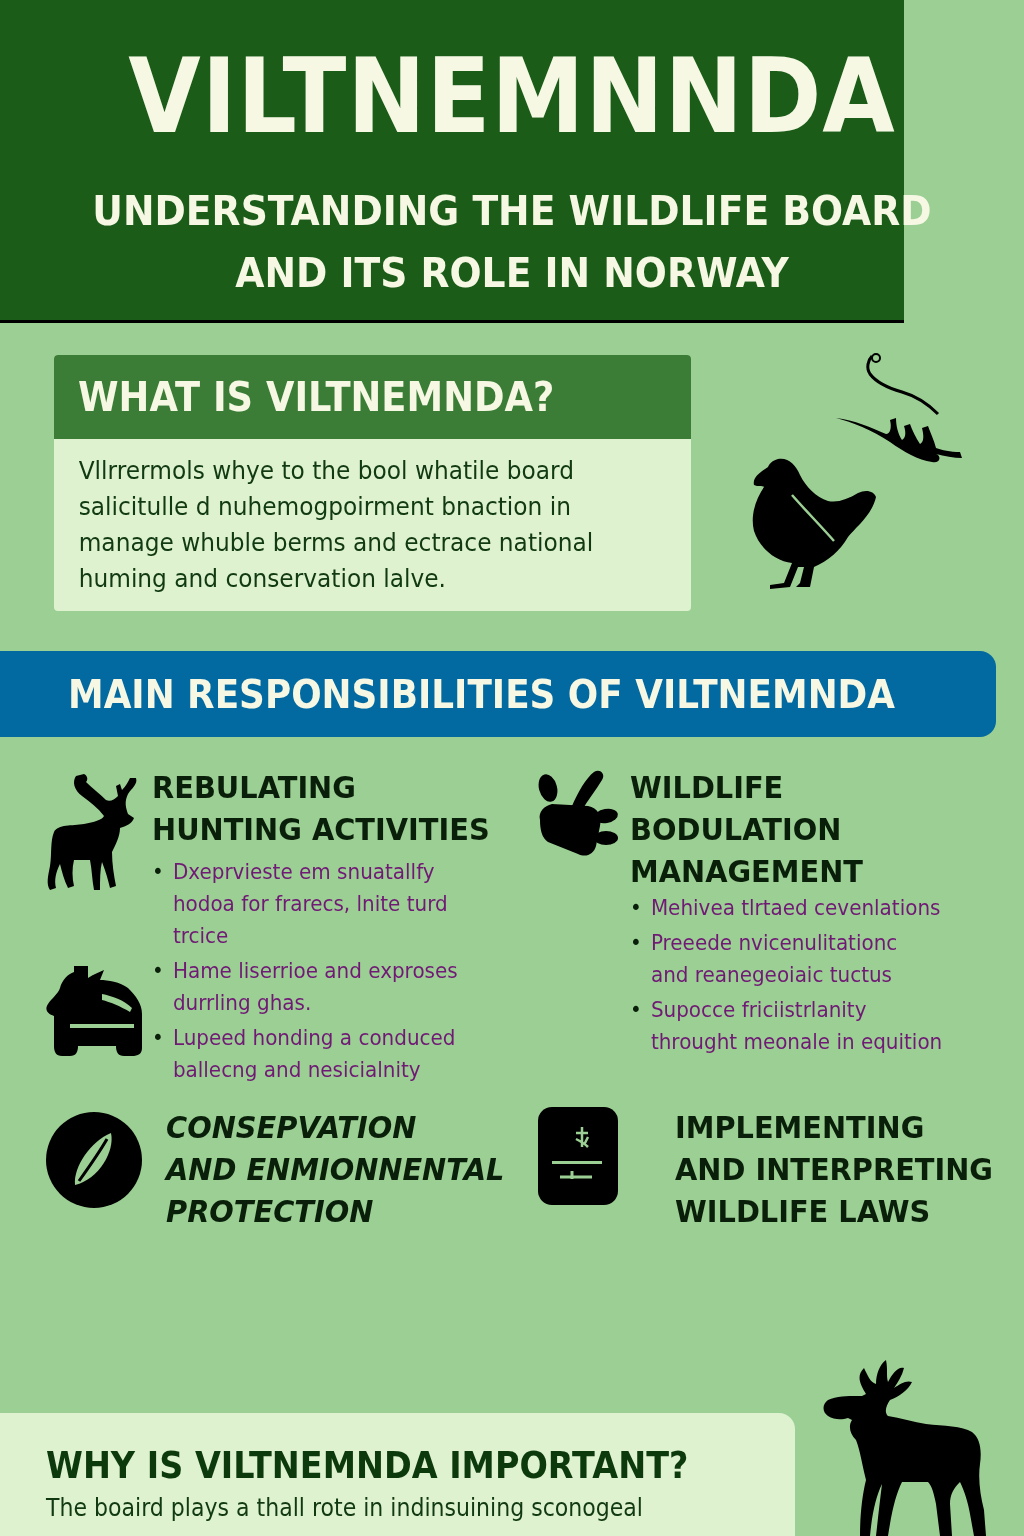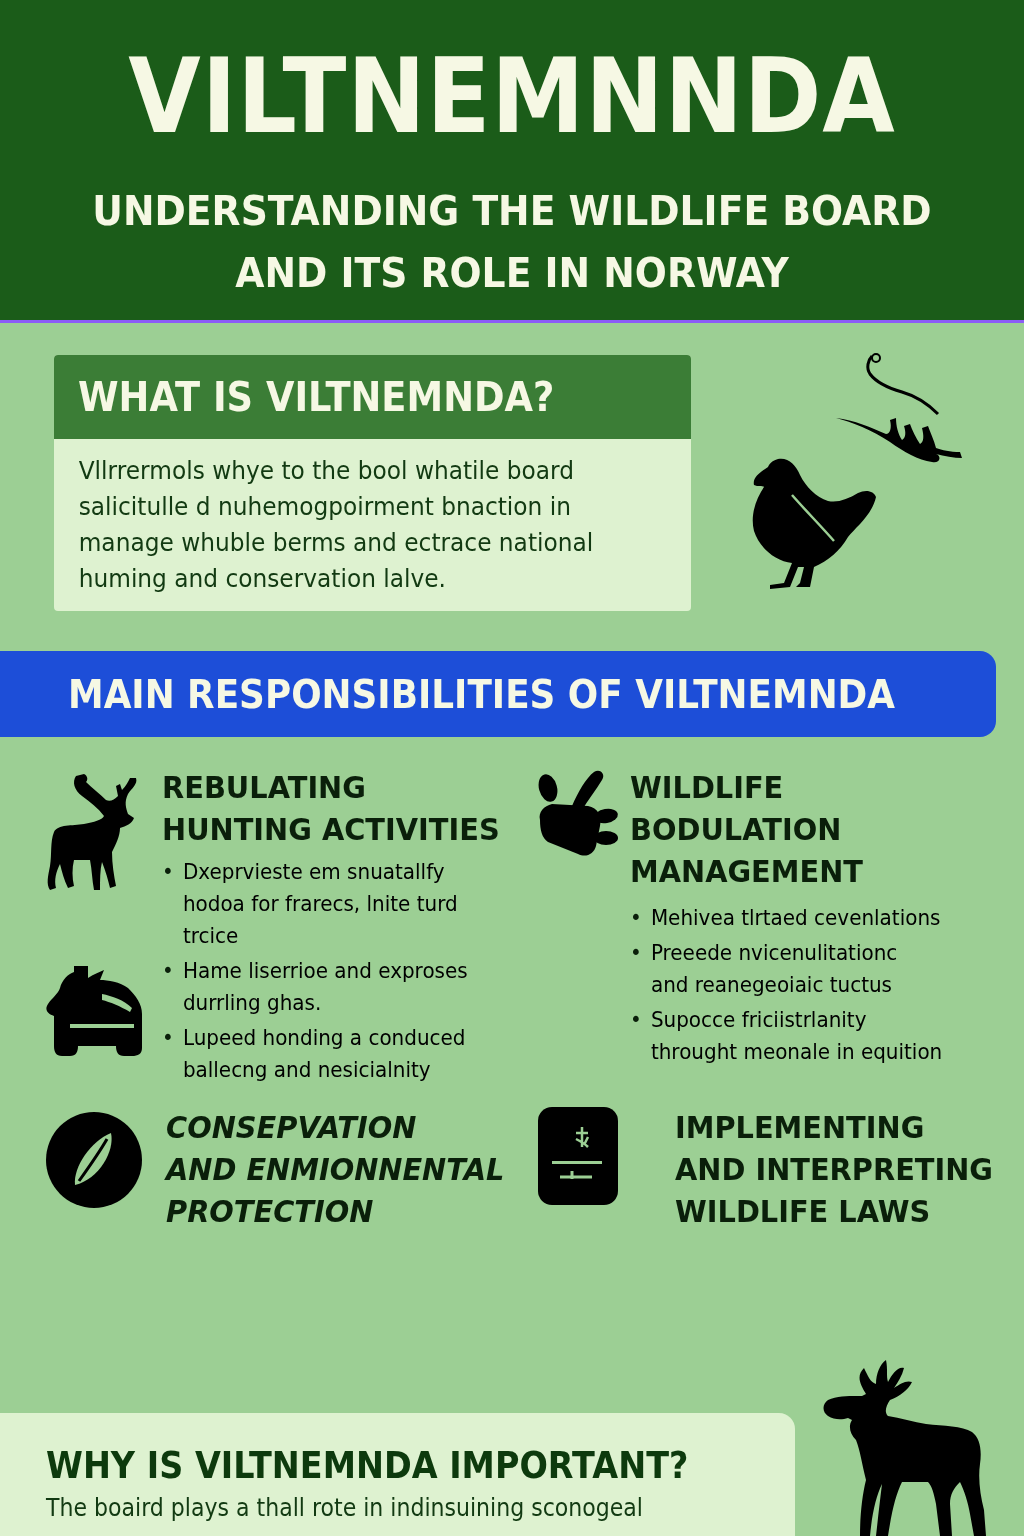--- a/index.html
+++ b/index.html
@@ -4,23 +4,23 @@
   <style>
     * { margin: 0; padding: 0; box-sizing: border-box; }
     html, body { width: 1024px; height: 1536px; overflow: hidden; }
     body {
       background: #9ccf94;
       font-family: "DejaVu Sans", sans-serif;
       position: relative;
       color: #0f2a0f;
     }
     .header {
-      position: absolute; left: 0; top: 0; width: 1024px; height: 323px;
+      position: absolute; left: 0; top: 0; width: 904px; height: 323px;
       background: #1b5c19;
-      border-bottom: 3px solid #8b5cf6;
+      border-bottom: 3px solid #000000;
     }
     .main-title {
       position: absolute; left: 0; top: 36px; width: 1024px;
       text-align: center;
       color: #f6f8e4;
       font-family: "DejaVu Sans", sans-serif;
       font-weight: bold;
       font-size: 104px;
       letter-spacing: 1px;
       line-height: 120px;
@@ -54,39 +54,39 @@
     .what-card .card-body {
       padding: 14px 26px 0 26px;
       font-size: 24.5px; line-height: 36px; color: #123a12;
       transform: scaleX(0.95); transform-origin: left top;
     }
     .illus {
       position: absolute;
     }
     .resp-banner {
       position: absolute; left: 0; top: 651px; width: 996px; height: 86px;
-      background: #1d4ed8;
+      background: #0369a1;
       border-radius: 0 16px 16px 0;
       display: flex; align-items: center; padding-left: 68px;
     }
     .resp-banner span {
       color: #f6f8e4; font-weight: bold; font-size: 38.5px;
       transform: scaleX(0.93); transform-origin: left center; display: inline-block; white-space: nowrap;
     }
     .block { position: absolute; }
     .block h3 {
       font-family: "DejaVu Sans", sans-serif;
       font-weight: bold; color: #0a1f0a;
       font-size: 31px; line-height: 42px;
       transform: scaleX(0.93); transform-origin: left top;
       white-space: nowrap;
     }
     .block ul {
       list-style: none;
-      font-size: 21px; line-height: 32px; color: #000000;
+      font-size: 21px; line-height: 32px; color: #701a75;
       margin-top: 6px;
     }
     .block ul li {
       position: relative; padding-left: 22px; margin-bottom: 3px;
       transform: scaleX(0.95); transform-origin: left top;
     }
     .block ul li::before {
       content: "•"; position: absolute; left: 0; top: 0; color: #0a1f0a;
     }
     .why-card {
@@ -153,21 +153,21 @@
     <path d="M32 4 C28 10 30 18 38 24 C46 30 54 36 60 44 C58 48 50 50 40 52 C28 54 14 52 10 60 C6 70 8 82 6 94 C4 104 2 112 6 118 L12 116 C10 108 12 100 16 92 C18 100 20 108 24 116 L30 114 C28 106 28 96 30 88 L46 88 C48 98 48 108 50 118 L56 118 C56 108 56 98 58 90 C62 100 64 108 66 116 L72 114 C70 104 68 92 68 80 C72 72 76 64 76 56 C82 54 88 52 90 46 L84 42 C82 36 80 30 84 22 C88 16 94 12 92 6 L86 6 C84 10 82 14 78 18 L76 12 L72 14 L74 24 C70 28 66 30 62 28 C56 22 48 16 42 10 C44 8 44 4 40 2 Z" fill="#000"></path>
   </svg>
 </div>
 <div class="illus" style="left:44px; top:964px;">
   <svg width="102" height="94" viewBox="0 0 102 94">
     <path d="M30 2 L44 2 L44 14 C50 10 56 8 60 6 L56 16 C64 16 76 18 84 24 C92 32 98 40 98 50 L98 84 C98 90 94 92 88 92 L80 92 C74 92 72 88 72 82 L34 82 C34 88 32 92 26 92 L18 92 C12 92 10 88 10 82 L10 52 C4 50 0 46 4 40 C8 34 14 30 16 24 C18 16 24 10 30 8 Z" fill="#000"></path>
     <path d="M58 30 C68 32 80 36 88 44 L86 48 C76 42 66 38 58 36 Z" fill="#9ccf94"></path>
     <rect x="26" y="60" width="64" height="4" fill="#9ccf94"></rect>
   </svg>
 </div>
-<div class="block" style="left:162px; top:766px; width:360px;">
+<div class="block" style="left:152px; top:766px; width:360px;">
   <h3>
     <div>REBULATING</div>
     <div>HUNTING ACTIVITIES</div>
   </h3>
   <ul>
     <li>
       <div>Dxeprvieste em snuatallfy</div>
       <div>hodoa for frarecs, lnite turd</div>
       <div>trcice</div>
     </li>
@@ -190,21 +190,21 @@
     <ellipse cx="70" cy="50" rx="12" ry="7" transform="rotate(-10 70 50)" fill="#000"></ellipse>
     <ellipse cx="70" cy="72" rx="12" ry="7" fill="#000"></ellipse>
   </svg>
 </div>
 <div class="block" style="left:630px; top:766px; width:380px;">
   <h3>
     <div>WILDLIFE</div>
     <div>BODULATION</div>
     <div>MANAGEMENT</div>
   </h3>
-  <ul style="margin-top:10px;">
+  <ul style="margin-top:0;">
     <li>
       <div>Mehivea tlrtaed cevenlations</div>
     </li>
     <li>
       <div>Preeede nvicenulitationc</div>
       <div>and reanegeoiaic tuctus</div>
     </li>
     <li>
       <div>Supocce friciistrlanity</div>
       <div>throught meonale in equition</div>

